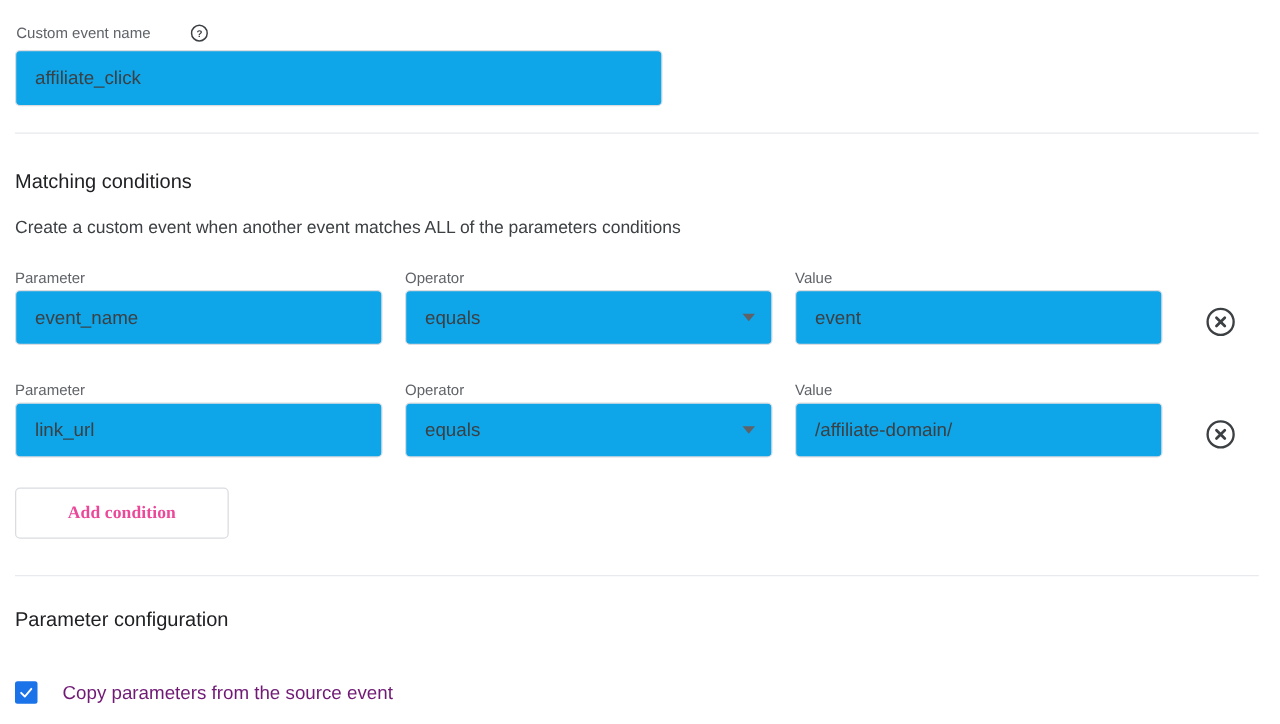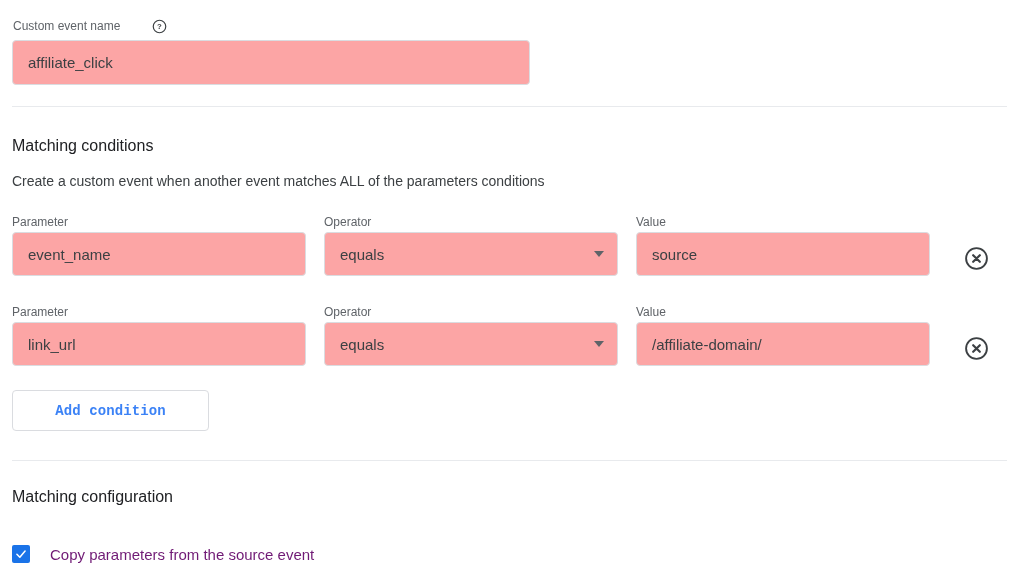--- a/index.html
+++ b/index.html
@@ -26,21 +26,21 @@
     color: #5f6368;
     font-family: "Liberation Sans", sans-serif;
     white-space: nowrap;
   }
 
   
   .text-input {
     box-sizing: border-box;
     border: 1px solid #dadce0;
     border-radius: 4px;
-    background: #fca5a5;
+    background: #0ea5e9;
     font-size: 15px;
     color: #3c4043;
     font-family: "Liberation Sans", sans-serif;
     display: flex;
     align-items: center;
     padding: 0 15px;
     cursor: text;
   }
 
   
@@ -115,29 +115,29 @@
     width: 28px; height: 28px;
     display: flex; align-items: center; justify-content: center;
     cursor: pointer;
     border-radius: 50%;
   }
 
   
   #add-condition-button {
     position: absolute;
     left: 12px; top: 390px;
-    width: 197px; height: 41px;
+    width: 171px; height: 41px;
     box-sizing: border-box;
     border: 1px solid #dadce0;
     border-radius: 4px;
     background: #fff;
-    color: #3b82f6;
+    color: #ec4899;
     font-size: 14px;
     font-weight: bold;
-    font-family: Liberation Mono, monospace;
+    font-family: Liberation Serif, serif;
     display: flex; align-items: center; justify-content: center;
     cursor: pointer;
     letter-spacing: .1px;
   }
 
   
   #parameter-config-title { position: absolute; left: 12px; top: 486px; }
 
   #copy-params-row {
     position: absolute;
@@ -193,21 +193,21 @@
     <div class="col-oper">
       <div class="field-label">Operator</div>
       <div class="text-input select-input">
         <span>equals</span>
         <span class="select-caret"></span>
       </div>
     </div>
 
     <div class="col-value">
       <div class="field-label">Value</div>
-      <div class="text-input">source</div>
+      <div class="text-input">event</div>
     </div>
 
     <div class="remove-btn">
       <span>
         <svg width="25" height="25" viewBox="0 0 24 24" aria-hidden="true">
           <circle cx="12" cy="12" r="10" fill="none" stroke="#3c4043" stroke-width="1.8"></circle>
           <path d="M8.8 8.8 L15.2 15.2 M15.2 8.8 L8.8 15.2" stroke="#3c4043" stroke-width="2.1" stroke-linecap="round"></path>
         </svg>
       </span>
     </div>
@@ -239,21 +239,21 @@
           <path d="M8.8 8.8 L15.2 15.2 M15.2 8.8 L8.8 15.2" stroke="#3c4043" stroke-width="2.1" stroke-linecap="round"></path>
         </svg>
       </span>
     </div>
   </div>
 
   <div id="add-condition-button">Add condition</div>
 
   <div class="divider" style="top:460px;"></div>
 
-  <div class="section-title" id="parameter-config-title">Matching configuration</div>
+  <div class="section-title" id="parameter-config-title">Parameter configuration</div>
 
   <div id="copy-params-row">
     <span class="checkbox">
       <span>
         <svg width="14" height="14" viewBox="0 0 24 24" aria-hidden="true">
           <path d="M5 12.5 L10 17.5 L19 7" fill="none" stroke="#ffffff" stroke-width="2.6" stroke-linecap="round" stroke-linejoin="round"></path>
         </svg>
       </span>
     </span>
     <span id="copy-params-label">Copy parameters from the source event</span>

